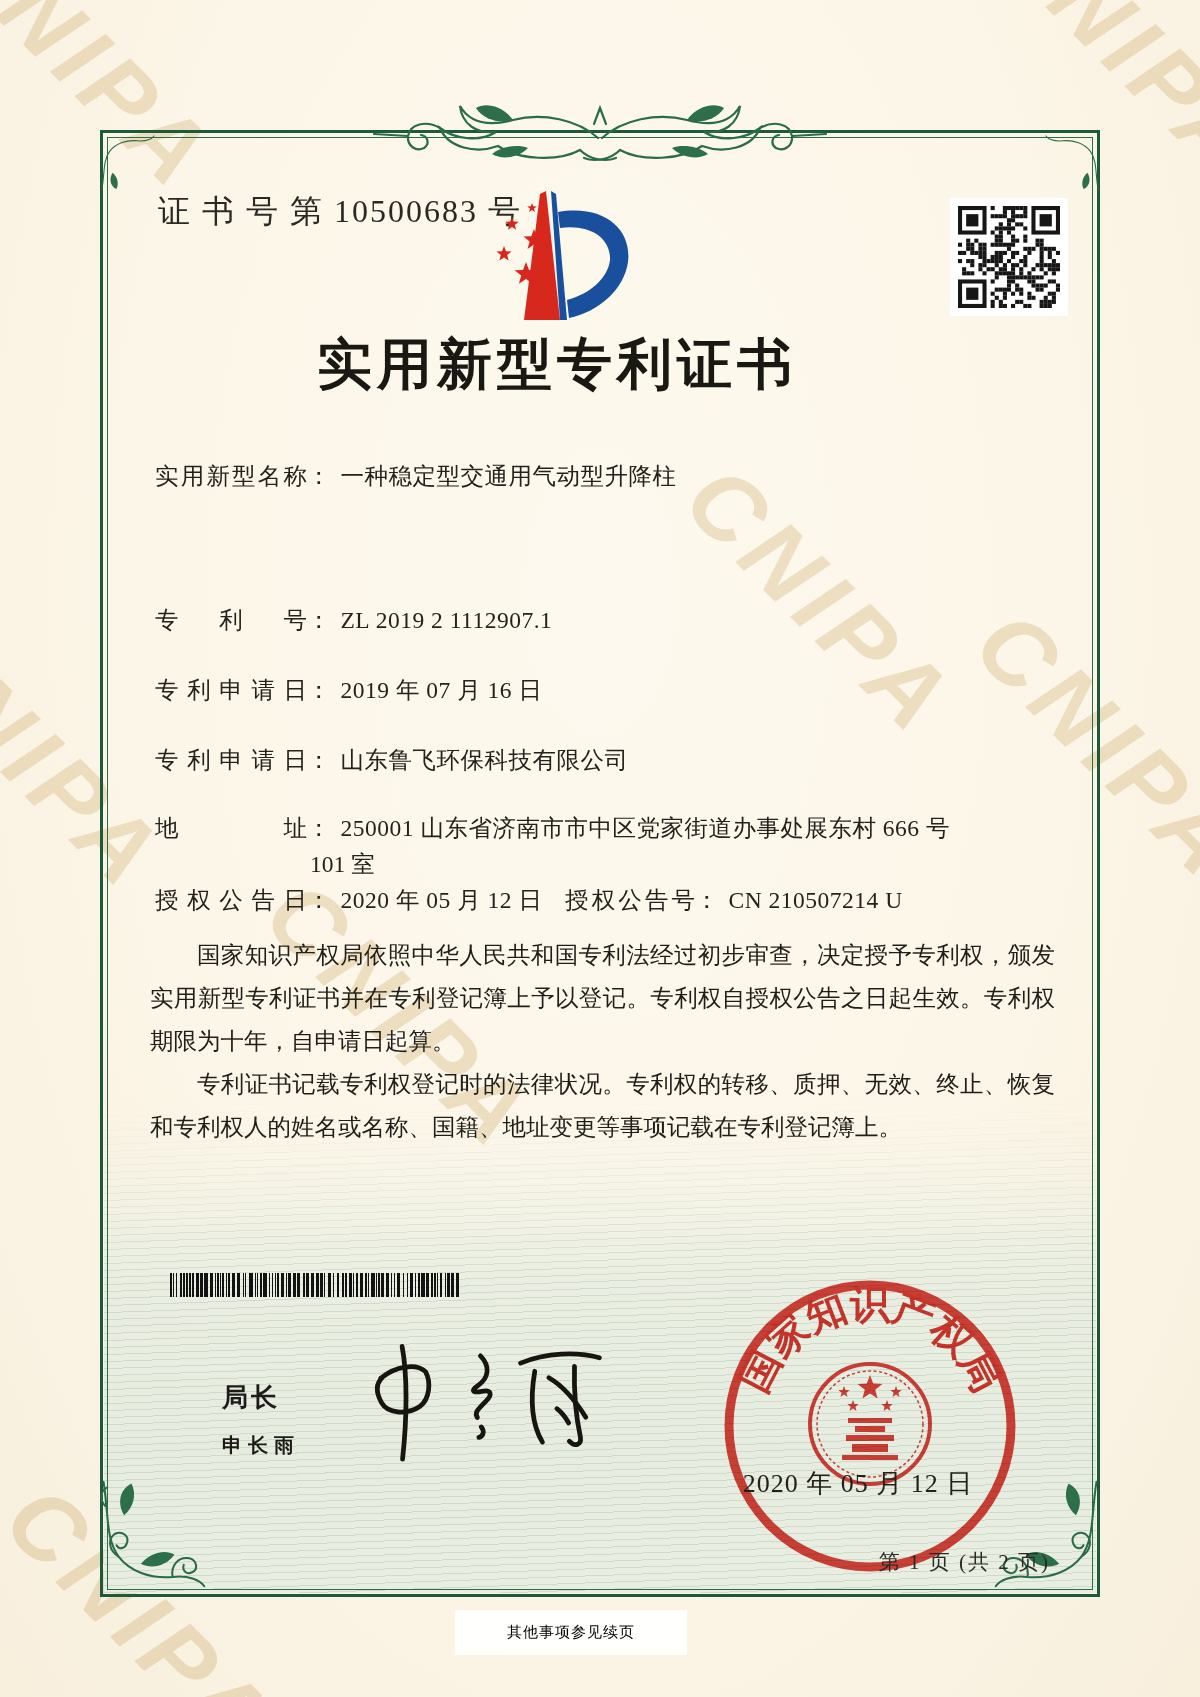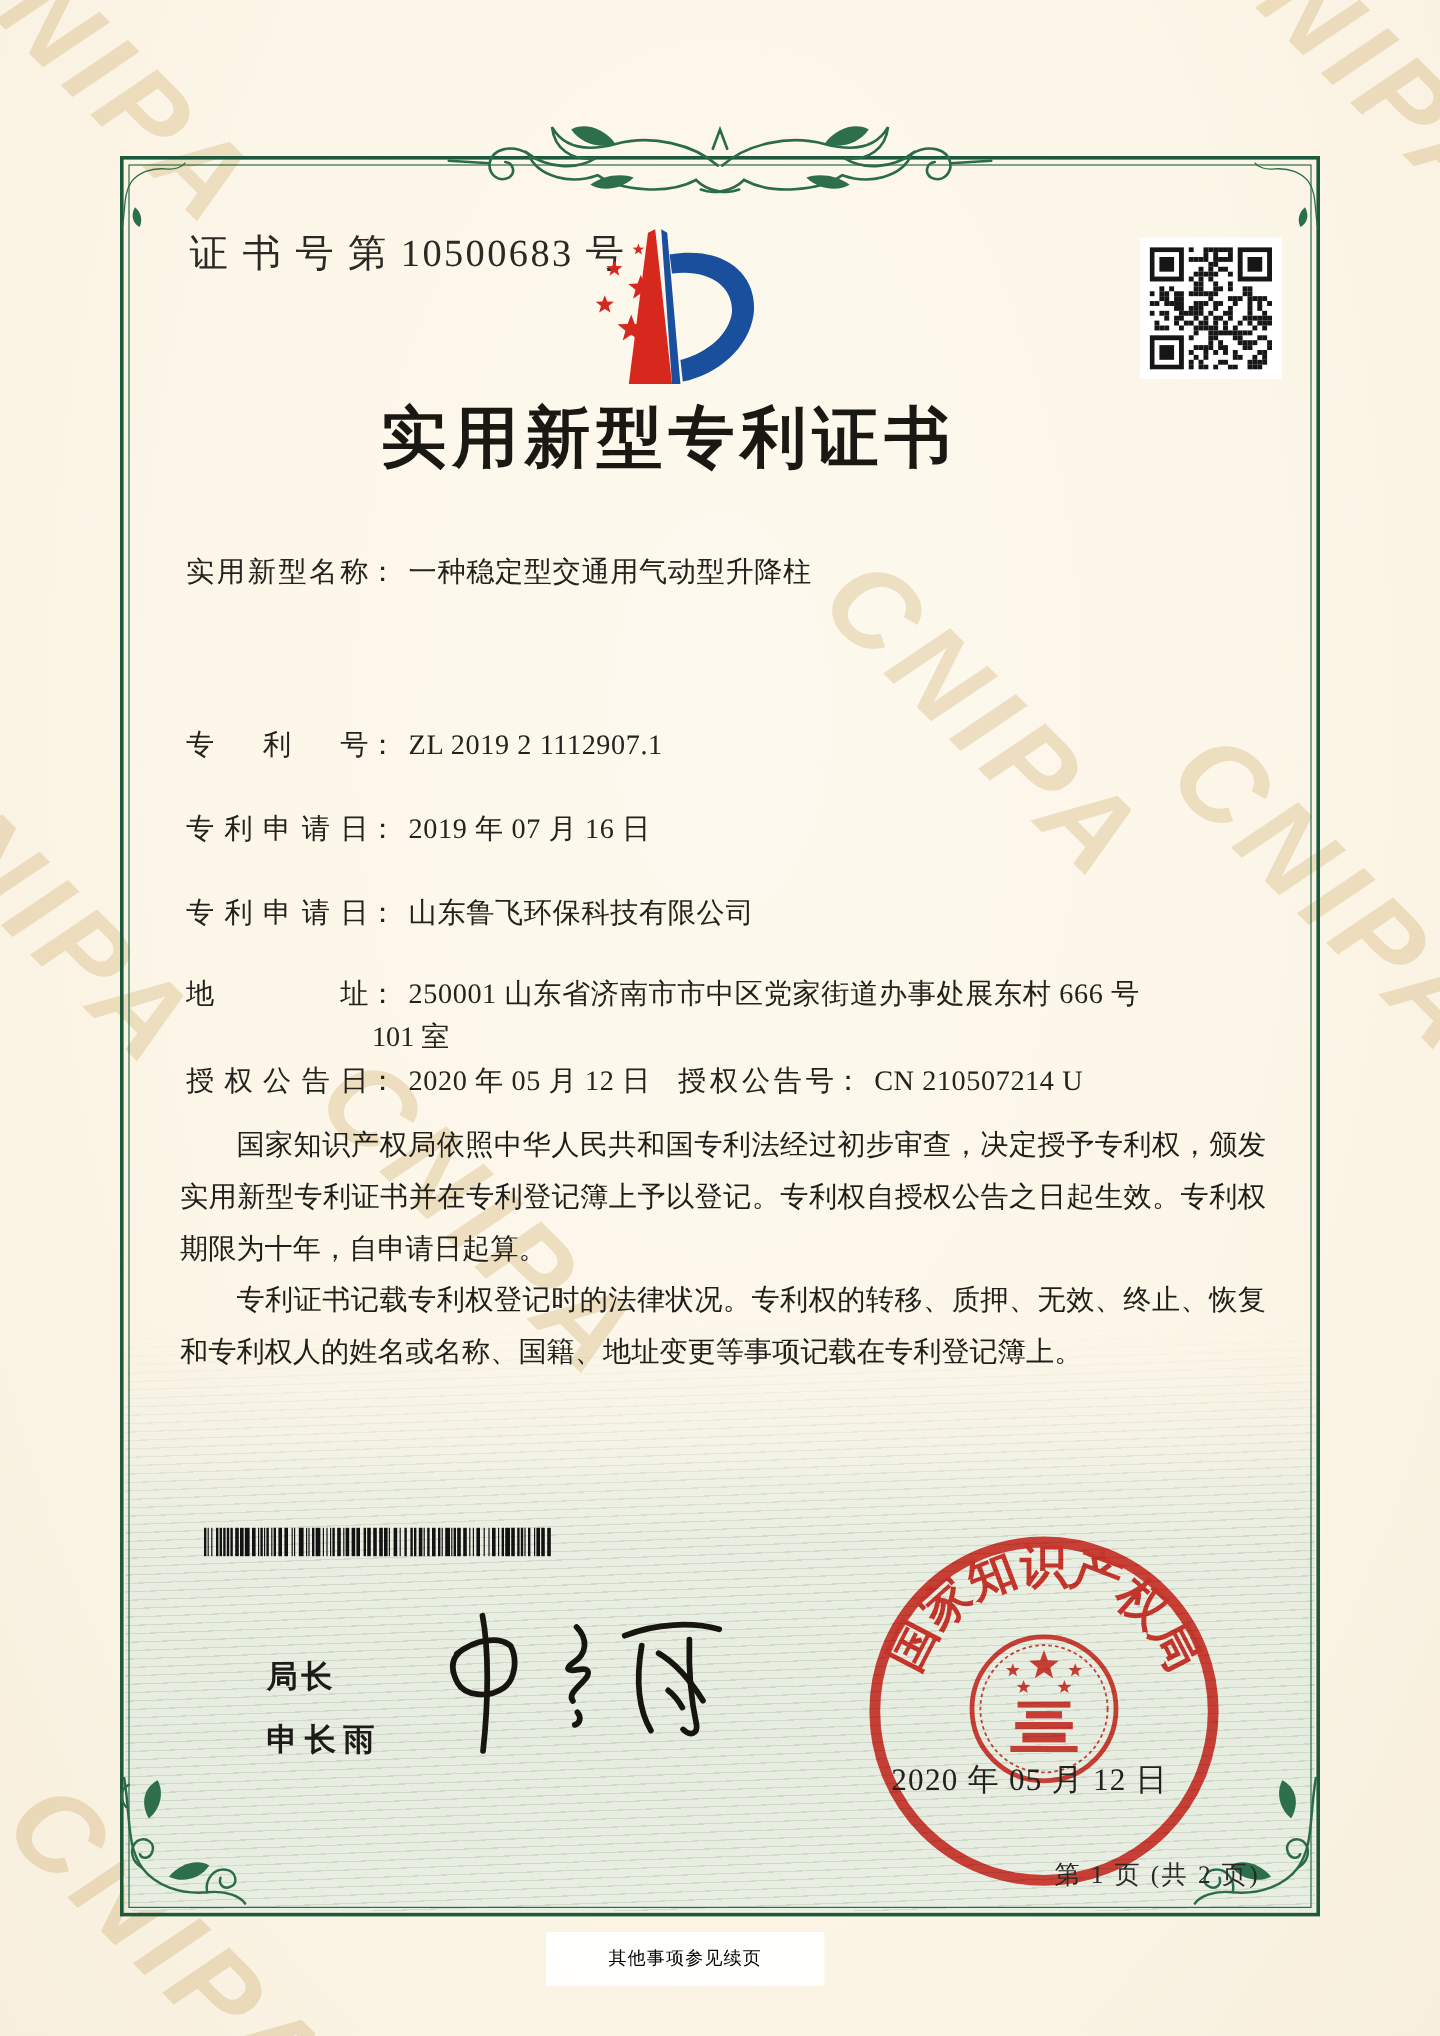--- a/index.html
+++ b/index.html
@@ -60,21 +60,21 @@
   .addr2{position:absolute;left:310px;top:848px;font-size:23.5px;color:#24221d;}
   .grant2{position:absolute;left:410px;top:0;}
   
   .paras{position:absolute;left:150px;top:934px;width:905px;}
   .paras p{margin:0;font-size:23.5px;line-height:43px;text-indent:2em;text-align:justify;color:#201e19;}
   
   .barcode{position:absolute;left:170px;top:1273px;width:292px;height:24px;}
   .director{position:absolute;left:174px;top:1380px;
     font-family:"Liberation Sans","DejaVu Sans",sans-serif;font-weight:600;color:#1c1b18;margin-left:48px;}
   .director .t1{font-size:26px;letter-spacing:3px;}
-  .director .t2{font-size:26px;letter-spacing:6px;margin-top:17px;font-family:Liberation Mono, monospace;}
+  .director .t2{font-size:20px;letter-spacing:6px;margin-top:17px;font-family:Liberation Mono, monospace;}
   .signature{position:absolute;left:352px;top:1335px;width:260px;height:150px;}
   .seal{position:absolute;left:720px;top:1276px;width:300px;height:300px;
         mix-blend-mode:multiply;opacity:0.92;}
   .seal-date{position:absolute;left:713px;top:1466px;width:290px;text-align:center;
              font-size:26px;letter-spacing:1px;color:#23211c;}
   .page-info{position:absolute;left:100px;top:1548px;width:950px;text-align:right;
              font-size:21px;letter-spacing:2px;color:#2b2925;}
   .note-box{position:absolute;left:455px;top:1610px;width:232px;height:45px;
             background:rgba(255,255,255,0.92);display:flex;align-items:center;justify-content:center;}
   .note-box span{font-size:15px;letter-spacing:1px;color:#000000;}

